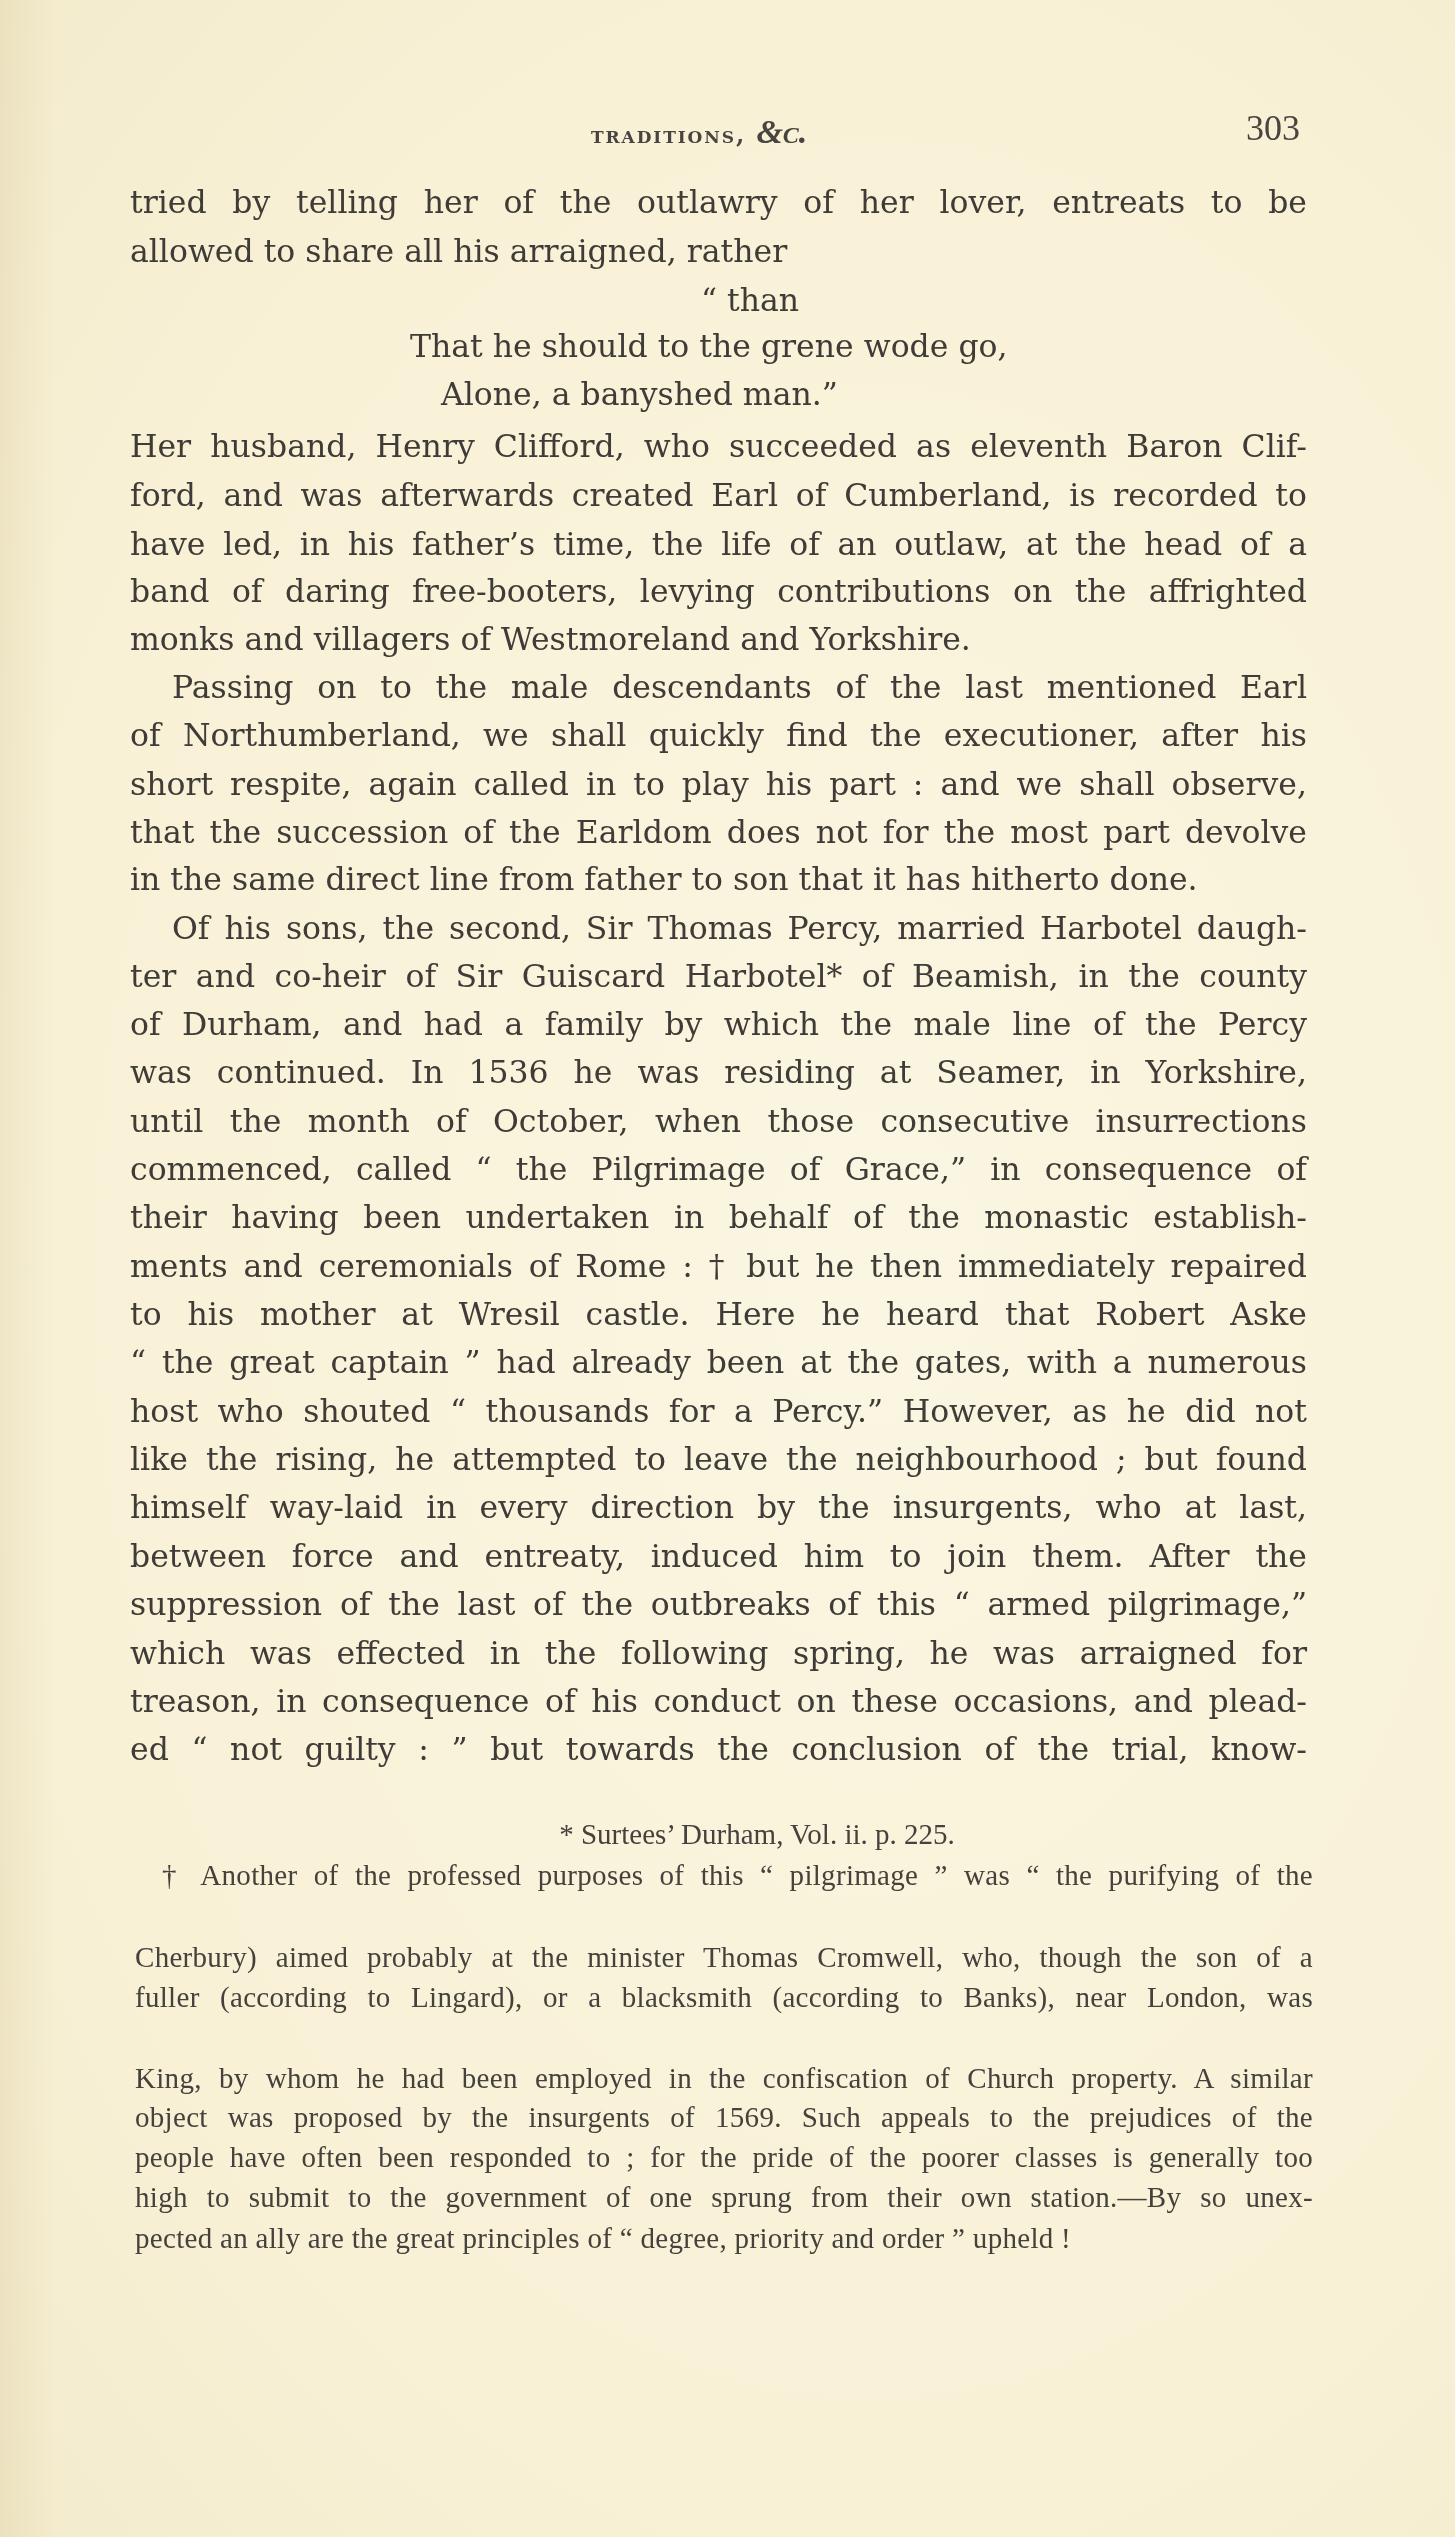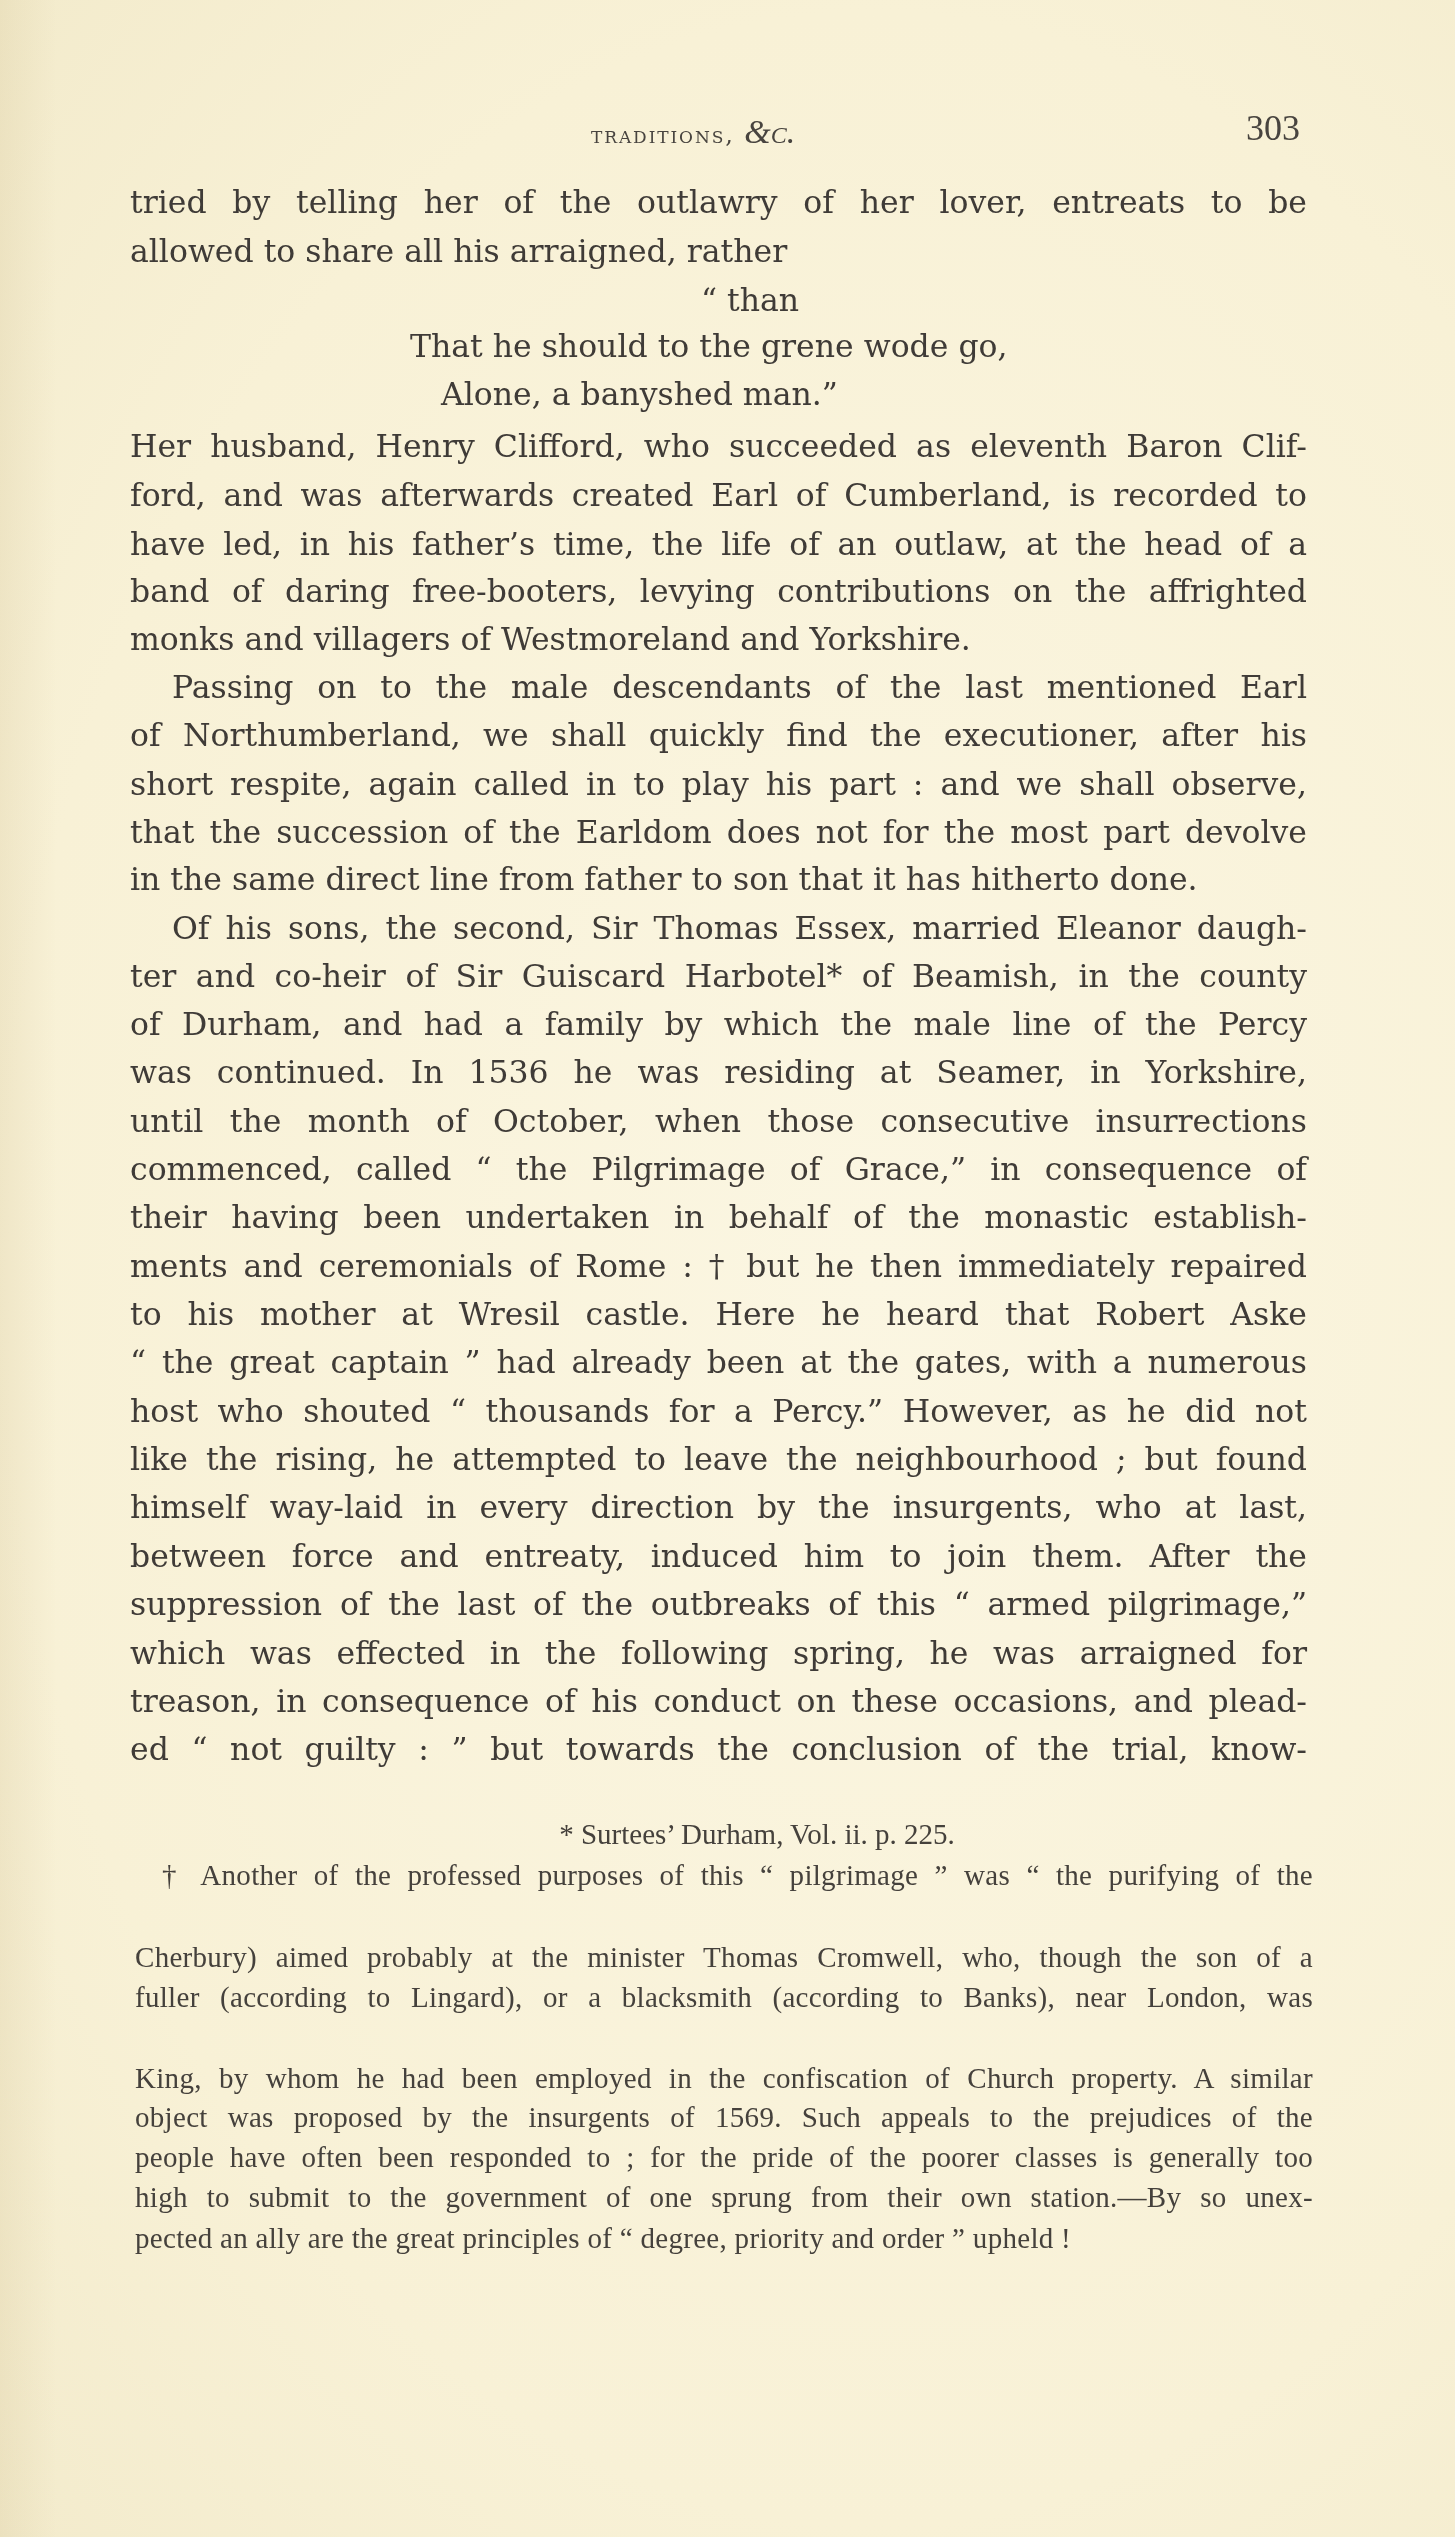--- a/index.html
+++ b/index.html
@@ -32,20 +32,21 @@
       color: #48443f;
     }
     .running-title {
       position: absolute;
       left: 591px;
       top: 5.7px;
       font-size: 24px;
       letter-spacing: 1.9px;
       font-variant: small-caps;
       text-transform: lowercase;
+      font-weight: bold;
     }
     .running-title .amp {
       font-family: "Liberation Serif", serif;
       font-style: italic;
       font-size: 34px;
       letter-spacing: 0;
     }
     .page-number {
       position: absolute;
       left: 1246px;
@@ -130,21 +131,21 @@
   <div class="body-line" style="top:525px">have led, in his father’s time, the life of an outlaw, at the head of a</div>
   <div class="body-line" style="top:572px">band of daring free-booters, levying contributions on the affrighted</div>
   <div class="body-line last" style="top:620px">monks and villagers of Westmoreland and Yorkshire.</div>
 
   <div class="body-line indent" style="top:668px">Passing on to the male descendants of the last mentioned Earl</div>
   <div class="body-line" style="top:716px">of Northumberland, we shall quickly find the executioner, after his</div>
   <div class="body-line" style="top:765px">short respite, again called in to play his part : and we shall observe,</div>
   <div class="body-line" style="top:813px">that the succession of the Earldom does not for the most part devolve</div>
   <div class="body-line last" style="top:860px">in the same direct line from father to son that it has hitherto done.</div>
 
-  <div class="body-line indent" style="top:909px">Of his sons, the second, Sir Thomas Essex, married Eleanor daugh-</div>
+  <div class="body-line indent" style="top:909px">Of his sons, the second, Sir Thomas Percy, married Harbotel daugh-</div>
   <div class="body-line" style="top:957px">ter and co-heir of Sir Guiscard Harbotel* of Beamish, in the county</div>
   <div class="body-line" style="top:1005px">of Durham, and had a family by which the male line of the Percy</div>
   <div class="body-line" style="top:1053px">was continued.  In 1536 he was residing at Seamer, in Yorkshire,</div>
   <div class="body-line" style="top:1102px">until the month of October, when those consecutive insurrections</div>
   <div class="body-line" style="top:1150px">commenced, called “ the Pilgrimage of Grace,” in consequence of</div>
   <div class="body-line" style="top:1198px">their having been undertaken in behalf of the monastic establish-</div>
   <div class="body-line" style="top:1247px">ments and ceremonials of Rome : † but he then immediately repaired</div>
   <div class="body-line" style="top:1295px">to his mother at Wresil castle.  Here he heard that Robert Aske</div>
   <div class="body-line" style="top:1343px">“ the great captain ” had already been at the gates, with a numerous</div>
   <div class="body-line" style="top:1392px">host who shouted “ thousands for a Percy.”  However, as he did not</div>

